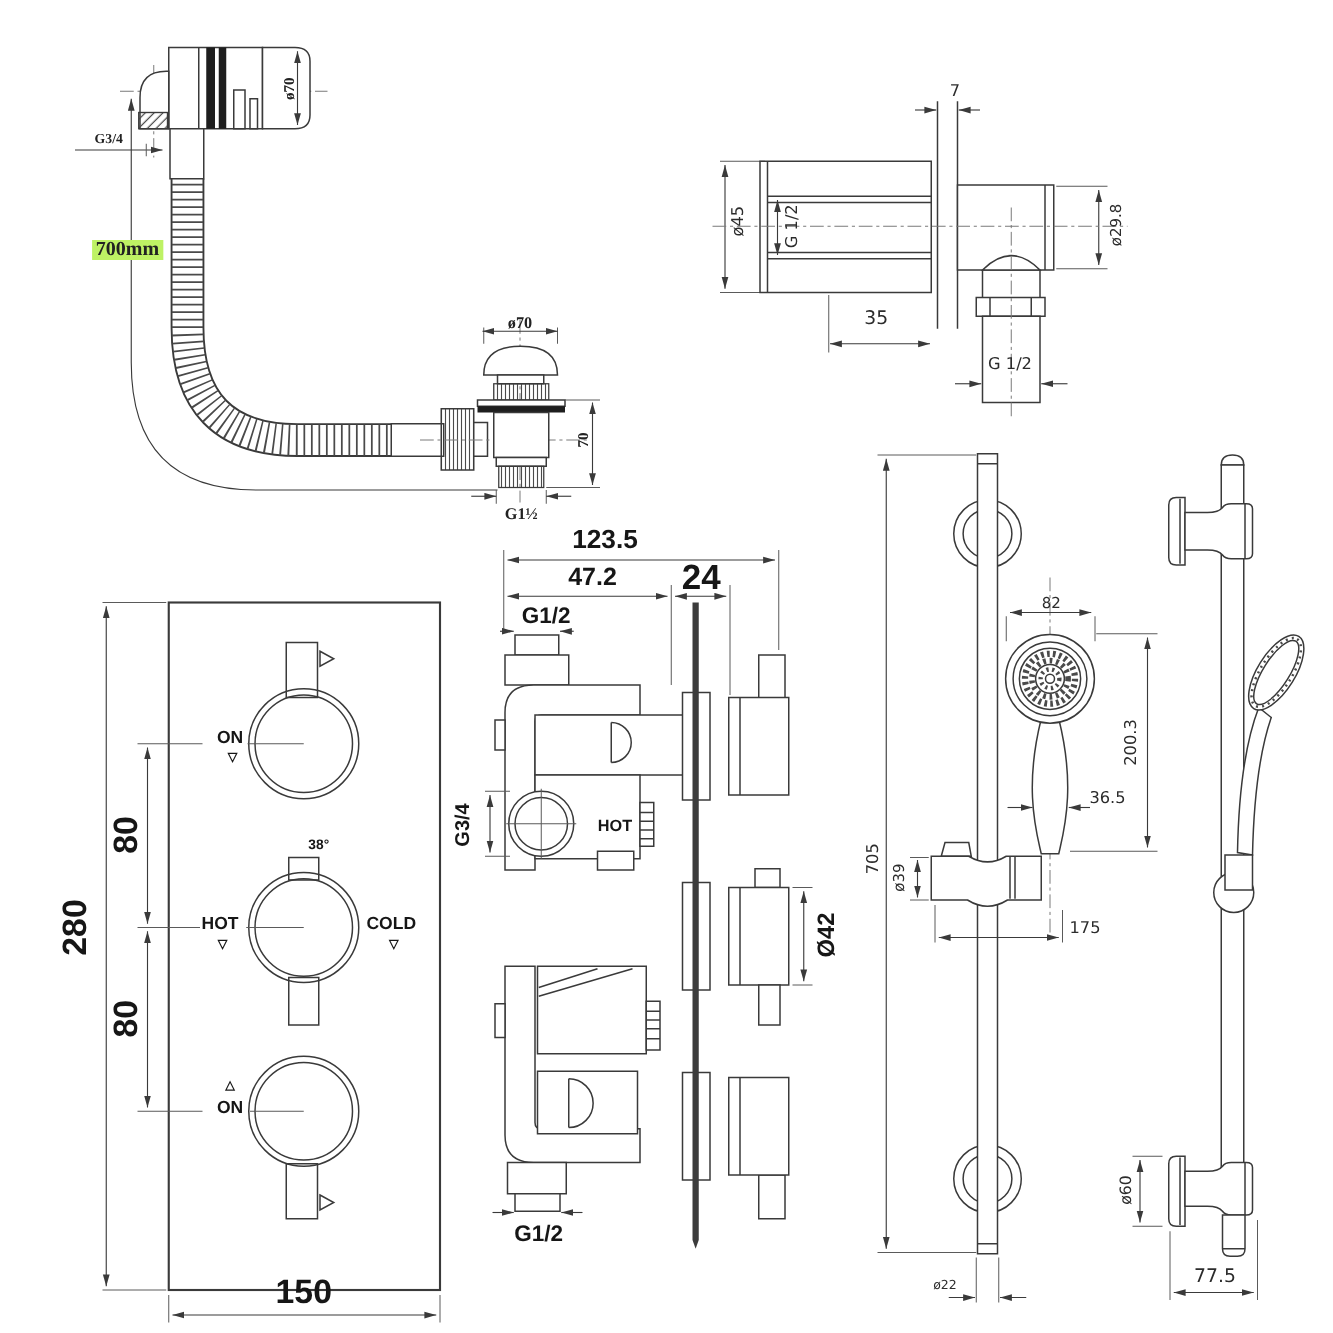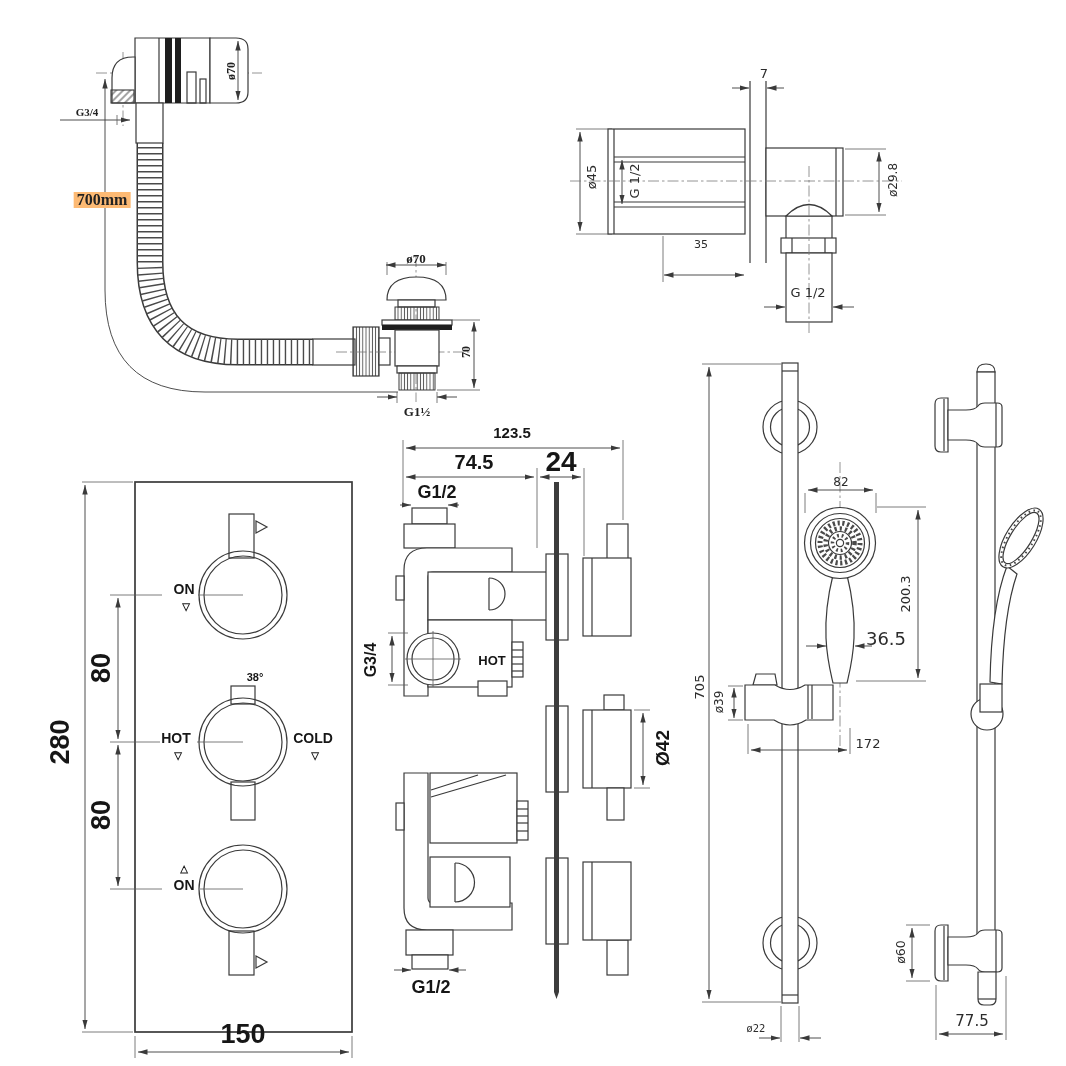--- a/index.html
+++ b/index.html
@@ -4,21 +4,21 @@
 <style>
   html,body{margin:0;padding:0;background:#fff;}
   .sheet{position:relative;width:1066px;height:1066px;background:#ffffff;overflow:hidden;
          font-family:"Liberation Sans",sans-serif;}
   .sheet svg{position:absolute;left:0;top:0;}
   .lbl{position:absolute;transform:translate(-50%,-50%);white-space:nowrap;color:#1d1d1d;line-height:1;}
   .rot{transform:translate(-50%,-50%) rotate(-90deg);}
   .serif{font-family:"Liberation Serif",serif;font-weight:700;color:#222;}
   .sansb{font-family:"Liberation Sans",sans-serif;font-weight:700;color:#161616;}
   .sans{font-family:"DejaVu Sans",sans-serif;font-weight:400;color:#2c2c2c;}
-  .bg{background:#fdba74;padding:0 3px;}
+  .bg{background:#bef264;padding:0 3px;}
   .ln{fill:none;stroke:#3a3a3a;stroke-width:1.2;}
   .shp{fill:#fff;stroke:#3a3a3a;stroke-width:1.2;}
   .thin{fill:none;stroke:#5a5a5a;stroke-width:0.8;}
   .dim{fill:none;stroke:#3a3a3a;stroke-width:0.9;}
   .cl{fill:none;stroke:#7a7a7a;stroke-width:0.8;stroke-dasharray:11 3 2.5 3;}
   .dark{fill:#1e1e1e;stroke:none;}
 </style>
 </head>
 <body>
 
@@ -323,50 +323,50 @@
 <div class="lbl serif" style="left:87px;top:112px;font-size:11px">G3/4</div>
 <div class="lbl serif bg" style="left:102px;top:200px;font-size:16px">700mm</div>
 <div class="lbl serif" style="left:416px;top:258px;font-size:13px">ø70</div>
 <div class="lbl rot serif" style="left:466px;top:352px;font-size:12px">70</div>
 <div class="lbl serif" style="left:417px;top:411px;font-size:13px">G1½</div>
 
 <div class="lbl sans" style="left:764px;top:73px;font-size:13px">7</div>
 <div class="lbl rot sans" style="left:591px;top:177px;font-size:13px">ø45</div>
 <div class="lbl rot sans" style="left:634px;top:181px;font-size:13px">G 1/2</div>
 <div class="lbl rot sans" style="left:893px;top:180px;font-size:12px">ø29.8</div>
-<div class="lbl sans" style="left:701px;top:244px;font-size:11px">35</div>
+<div class="lbl sans" style="left:701px;top:255px;font-size:15px">35</div>
 <div class="lbl sans" style="left:808px;top:292px;font-size:13px">G 1/2</div>
 
 <div class="lbl rot sansb" style="left:60px;top:742px;font-size:27px">280</div>
 <div class="lbl rot sansb" style="left:101px;top:668px;font-size:27px">80</div>
 <div class="lbl rot sansb" style="left:101px;top:815px;font-size:27px">80</div>
 <div class="lbl sansb" style="left:243px;top:1034px;font-size:27px">150</div>
 <div class="lbl sansb" style="left:184px;top:589px;font-size:14px">ON</div>
 <div class="lbl sansb" style="left:186px;top:607px;font-size:10px">▽</div>
 <div class="lbl sansb" style="left:255px;top:677px;font-size:11px">38°</div>
 <div class="lbl sansb" style="left:176px;top:738px;font-size:14px">HOT</div>
 <div class="lbl sansb" style="left:178px;top:756px;font-size:10px">▽</div>
 <div class="lbl sansb" style="left:313px;top:738px;font-size:14px">COLD</div>
 <div class="lbl sansb" style="left:315px;top:756px;font-size:10px">▽</div>
 <div class="lbl sansb" style="left:184px;top:869px;font-size:10px">△</div>
 <div class="lbl sansb" style="left:184px;top:885px;font-size:14px">ON</div>
 
-<div class="lbl sansb" style="left:512px;top:432px;font-size:15px">123.5</div>
-<div class="lbl sansb" style="left:474px;top:462px;font-size:20px">74.5</div>
+<div class="lbl sansb" style="left:484px;top:432px;font-size:21px">123.5</div>
+<div class="lbl sansb" style="left:474px;top:462px;font-size:20px">47.2</div>
 <div class="lbl sansb" style="left:561px;top:462px;font-size:28px">24</div>
 <div class="lbl sansb" style="left:437px;top:492px;font-size:18px">G1/2</div>
 <div class="lbl rot sansb" style="left:371px;top:660px;font-size:16px">G3/4</div>
 <div class="lbl sansb" style="left:492px;top:660px;font-size:13px">HOT</div>
 <div class="lbl rot sansb" style="left:662px;top:748px;font-size:19px">Ø42</div>
 <div class="lbl sansb" style="left:431px;top:987px;font-size:18px">G1/2</div>
 
 <div class="lbl sans" style="left:841px;top:482px;font-size:12px">82</div>
 <div class="lbl rot sans" style="left:905px;top:594px;font-size:13px">200.3</div>
-<div class="lbl sans" style="left:886px;top:639px;font-size:18px">36.5</div>
+<div class="lbl sans" style="left:886px;top:639px;font-size:13px">36.5</div>
 <div class="lbl rot sans" style="left:699px;top:687px;font-size:13px">705</div>
 <div class="lbl rot sans" style="left:719px;top:702px;font-size:12px">ø39</div>
-<div class="lbl sans" style="left:868px;top:743px;font-size:13px">172</div>
+<div class="lbl sans" style="left:868px;top:743px;font-size:13px">175</div>
 <div class="lbl sans" style="left:756px;top:1029px;font-size:10px">ø22</div>
 
 <div class="lbl rot sans" style="left:901px;top:952px;font-size:12.5px">ø60</div>
 <div class="lbl sans" style="left:972px;top:1021px;font-size:15px">77.5</div>
 
 </div>
 
 </body></html>

